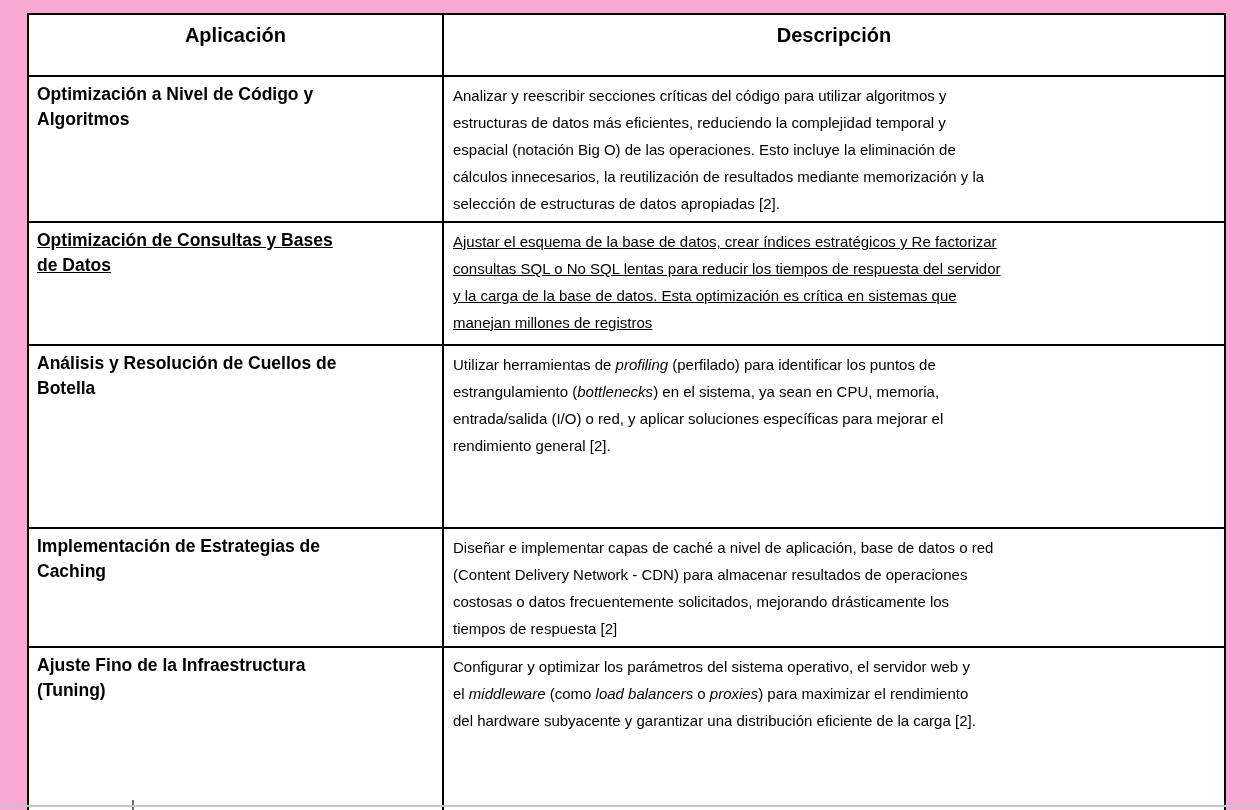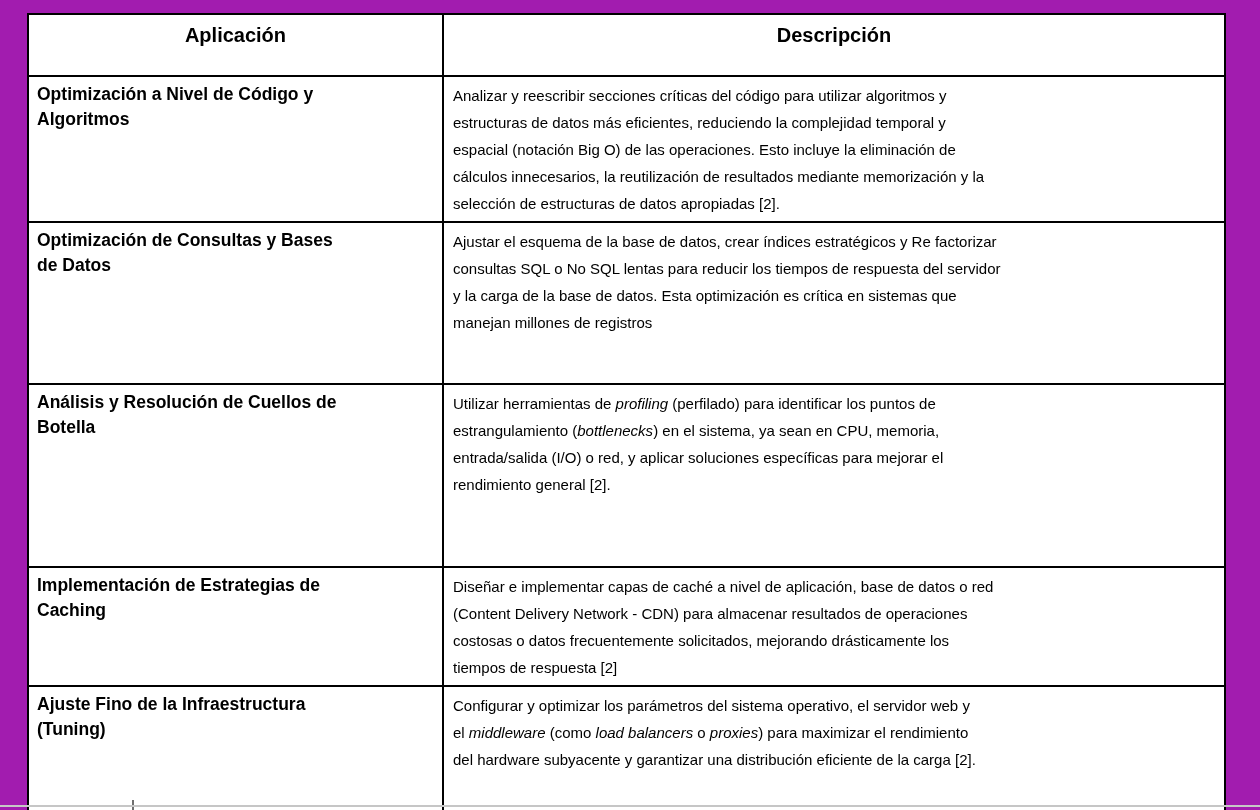--- a/index.html
+++ b/index.html
@@ -9,21 +9,21 @@
     height: 810px;
     background: #ffffff;
     overflow: hidden;
     font-family: "Liberation Sans", sans-serif;
     color: #000000;
   }
   .page {
     position: relative;
     width: 1260px;
     height: 810px;
-    background: #a21caf;
+    background: #f9a8d4;
   }
   table.doc-table {
     position: absolute;
     left: 27px;
     top: 13px;
     width: 1197px;
     border-collapse: collapse;
     table-layout: fixed;
     background: #ffffff;
   }
@@ -94,21 +94,21 @@
     <tbody>
       <tr style="height:145px;">
         <td class="app-cell">Optimización a Nivel de Código y
 Algoritmos</td>
         <td class="desc-cell"><span>Analizar y reescribir secciones críticas del código para utilizar algoritmos y
 estructuras de datos más eficientes, reduciendo la complejidad temporal y
 espacial (notación Big O) de las operaciones. Esto incluye la eliminación de
 cálculos innecesarios, la reutilización de resultados mediante memorización y la
 selección de estructuras de datos apropiadas [2].</span></td>
       </tr>
-      <tr style="height:162px;">
+      <tr style="height:123px;text-decoration:underline;">
         <td class="app-cell">Optimización de Consultas y Bases
 de Datos</td>
         <td class="desc-cell"><span>Ajustar el esquema de la base de datos, crear índices estratégicos y Re factorizar
 consultas SQL o No SQL lentas para reducir los tiempos de respuesta del servidor
 y la carga de la base de datos. Esta optimización es crítica en sistemas que
 manejan millones de registros</span></td>
       </tr>
       <tr style="height:183px;">
         <td class="app-cell">Análisis y Resolución de Cuellos de
 Botella</td>

